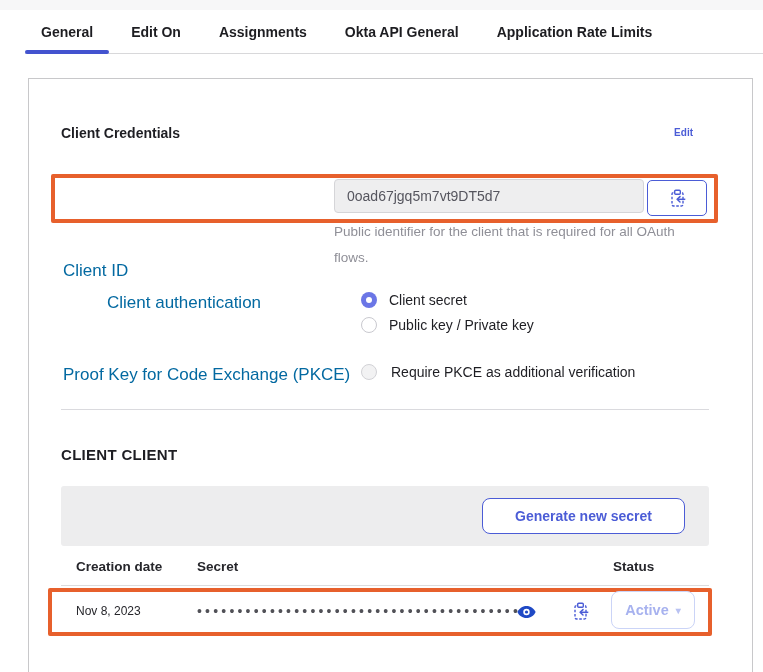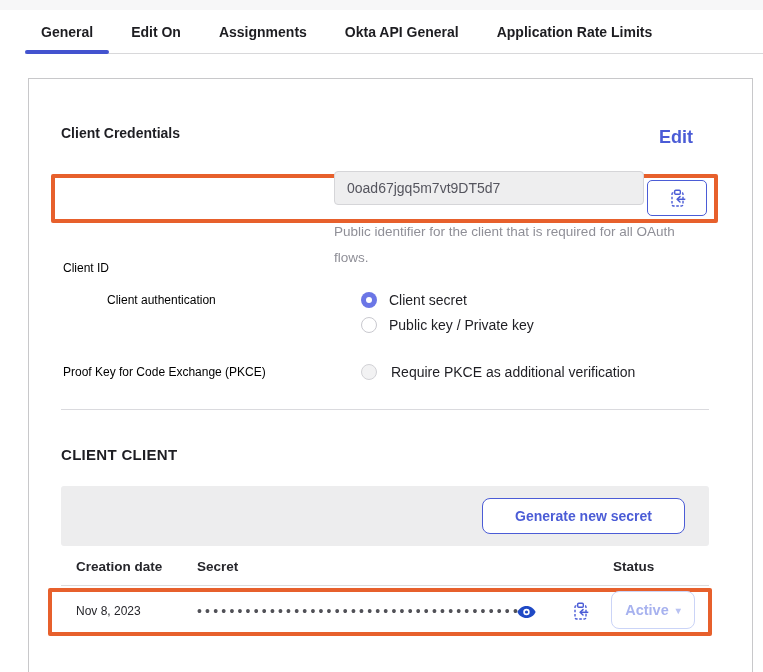--- a/index.html
+++ b/index.html
@@ -19,30 +19,30 @@
   .tab { padding:0 16px; display:flex; align-items:center; font-size:14px; font-weight:700;
          color:#1d1d21; position:relative; cursor:pointer; white-space:nowrap; }
   .tab .underline { position:absolute; left:0; right:0; bottom:-1px; height:4px;
                     background:#4353cf; border-radius:2px; }
 
   
   .card { position:absolute; left:28px; top:78px; width:725px; height:595px;
           background:#fff; border:1px solid #c8c8ca; border-bottom:none; }
 
   .h1 { position:absolute; left:32px; top:46px; font-size:14px; font-weight:700; color:#1e1e23; }
-  .edit-link { position:absolute; right:59px; top:48px; font-size:18px; font-weight:700;
+  .edit-link { position:absolute; right:59px; top:48px; font-size:10px; font-weight:700;
                color:#4b5cd6; cursor:pointer; }
 
   .hl-box { position:absolute; border:4px solid #e7602c; border-radius:2px; pointer-events:none; }
   .hl-client-id { left:22px; top:95px; width:667px; height:49px; }
   .hl-secret-row { left:19px; top:509px; width:664px; height:48px; }
 
-  .field-label { position:absolute; font-size:12px; color:#000000; }
+  .field-label { position:absolute; font-size:17px; color:#0369a1; }
 
-  .client-id-input { position:absolute; left:305px; top:92px; width:310px; height:34px;
+  .client-id-input { position:absolute; left:305px; top:100px; width:310px; height:34px;
                      background:#eeeeef; border:1px solid #d5d5d8; border-radius:4px;
                      padding:0 12px; font-size:14px; color:#55555e;
                      font-family:"Liberation Sans", sans-serif; }
   .copy-btn { position:absolute; left:618px; top:101px; width:60px; height:36px; background:#fff;
               border:1px solid #4b5cd6; border-radius:5px; display:flex; align-items:center;
               justify-content:center; cursor:pointer; }
 
   .help-text { position:absolute; left:305px; top:140px; width:356px; font-size:13.5px;
                line-height:26px; color:#8f8f97; }
 

